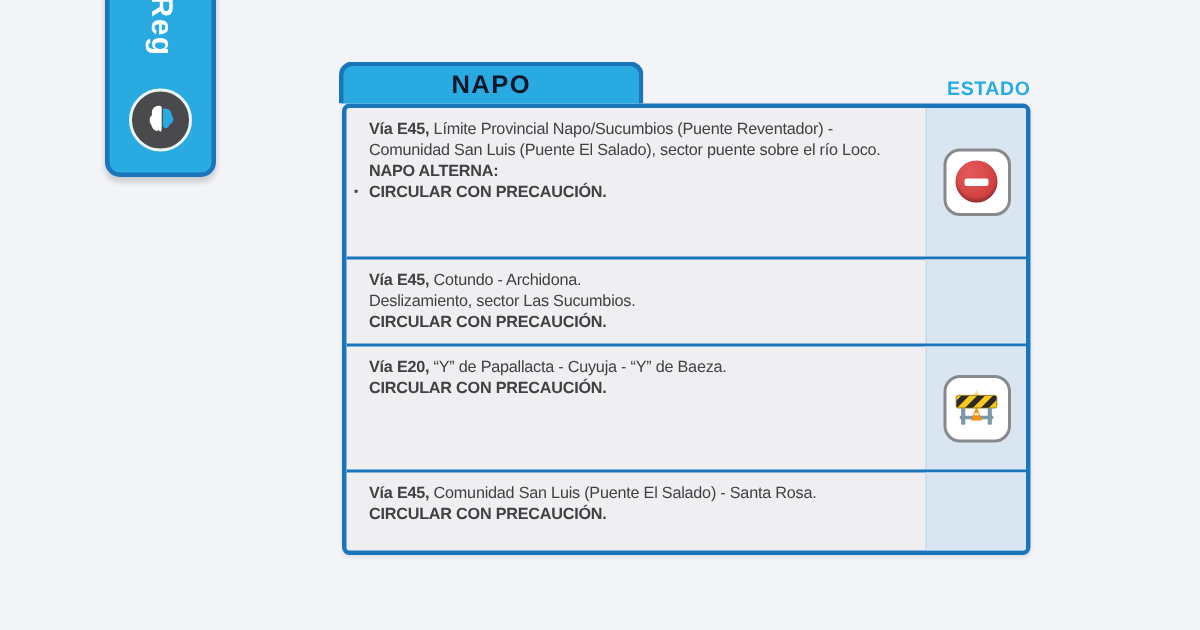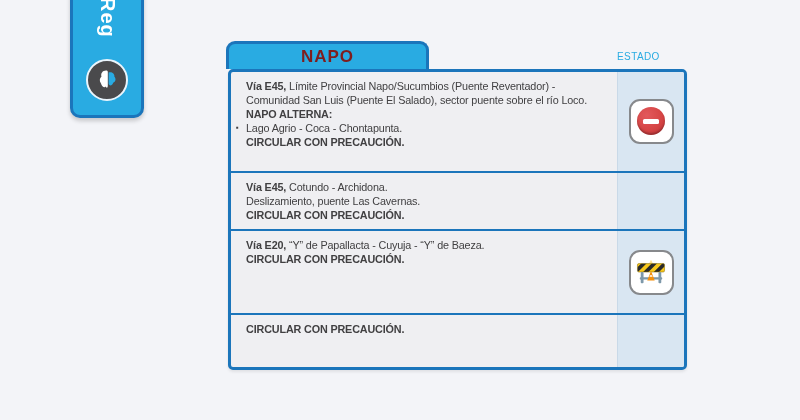--- a/index.html
+++ b/index.html
@@ -41,27 +41,27 @@
     display:flex;align-items:center;justify-content:center;
   }
 
   
   .province-tab{
     position:absolute;left:226px;top:41px;width:203px;height:28px;
     background:var(--accent);
     border:3px solid var(--border_blue);border-bottom:none;
     border-radius:9px 9px 0 0;
     display:flex;align-items:center;justify-content:center;
-    color:#7f1d1d;font-weight:bold;font-size:17px;letter-spacing:1px;
+    color:#0f172a;font-weight:bold;font-size:17px;letter-spacing:1px;
     z-index:2;
   }
   .estado-label{
     position:absolute;left:617px;top:51px;width:70px;
-    text-align:left;color:var(--accent);
-    font-weight:normal;font-size:10px;letter-spacing:.4px;
+    text-align:right;color:var(--accent);
+    font-weight:bold;font-size:13px;letter-spacing:.4px;
   }
 
   
   .panel{
     position:absolute;left:228px;top:69px;width:459px;height:301px;
     background:var(--content_bg);
     border:3px solid var(--border_blue);
     border-radius:5px;
     display:flex;flex-direction:column;
     overflow:hidden;
@@ -123,34 +123,34 @@
     <span>NAPO</span>
   </div>
 
   <div class="estado-label">ESTADO</div>
 
   <div class="panel">
     <div style="display:contents" id="rows"><div class="row">
           <div class="row-content">
             <div class="text-line"><b>Vía E45,</b><span> Límite Provincial Napo/Sucumbios (Puente Reventador) - Comunidad San Luis (Puente El Salado), sector puente sobre el río Loco.</span></div>
             <div class="text-line"><b>NAPO ALTERNA:</b></div>
-            <div class="text-line bulleted"><div class="bullet">▪</div><span>Lago Agrio - Coca - Chontapunta.</span></div>
+            <div class="text-line bulleted"><div class="bullet">▪</div></div>
             <div class="text-line"><b>CIRCULAR CON PRECAUCIÓN.</b></div>
           </div>
           <div class="status-cell">
             <div class="status-btn">
               <div class="no-entry">
                 <div class="bar"></div>
               </div>
             </div>
           </div>
         </div><div class="row">
           <div class="row-content">
             <div class="text-line"><b>Vía E45,</b><span> Cotundo - Archidona.</span></div>
-            <div class="text-line"><span>Deslizamiento, puente Las Cavernas.</span></div>
+            <div class="text-line"><span>Deslizamiento, sector Las Sucumbios.</span></div>
             <div class="text-line"><b>CIRCULAR CON PRECAUCIÓN.</b></div>
           </div>
           <div class="status-cell"></div>
         </div><div class="row">
           <div class="row-content">
             <div class="text-line"><b>Vía E20,</b><span> “Y” de Papallacta - Cuyuja - “Y” de Baeza.</span></div>
             <div class="text-line"><b>CIRCULAR CON PRECAUCIÓN.</b></div>
           </div>
           <div class="status-cell">
             <div class="status-btn">
@@ -166,19 +166,20 @@
   <rect x="5" y="15" width="3" height="12" rx="1" fill="#7d98a9"></rect>
   <rect x="24" y="15" width="3" height="12" rx="1" fill="#7d98a9"></rect>
   <rect x="4" y="20.5" width="24" height="2.6" rx="1" fill="#7d98a9"></rect>
   <path d="M16 14 L20 24 L12 24 Z" fill="#f4900c"></path>
   <path d="M14.9 18.5 L17.1 18.5 L17.7 20.2 L14.3 20.2 Z" fill="#ffffff"></path>
 </svg>
             </div>
           </div>
         </div><div class="row">
           <div class="row-content">
+            <div class="text-line"><b>Vía E45,</b><span> Comunidad San Luis (Puente El Salado) - Santa Rosa.</span></div>
             <div class="text-line"><b>CIRCULAR CON PRECAUCIÓN.</b></div>
           </div>
           <div class="status-cell"></div>
         </div></div>
   </div>
 
 </div>
 
 </body></html>

